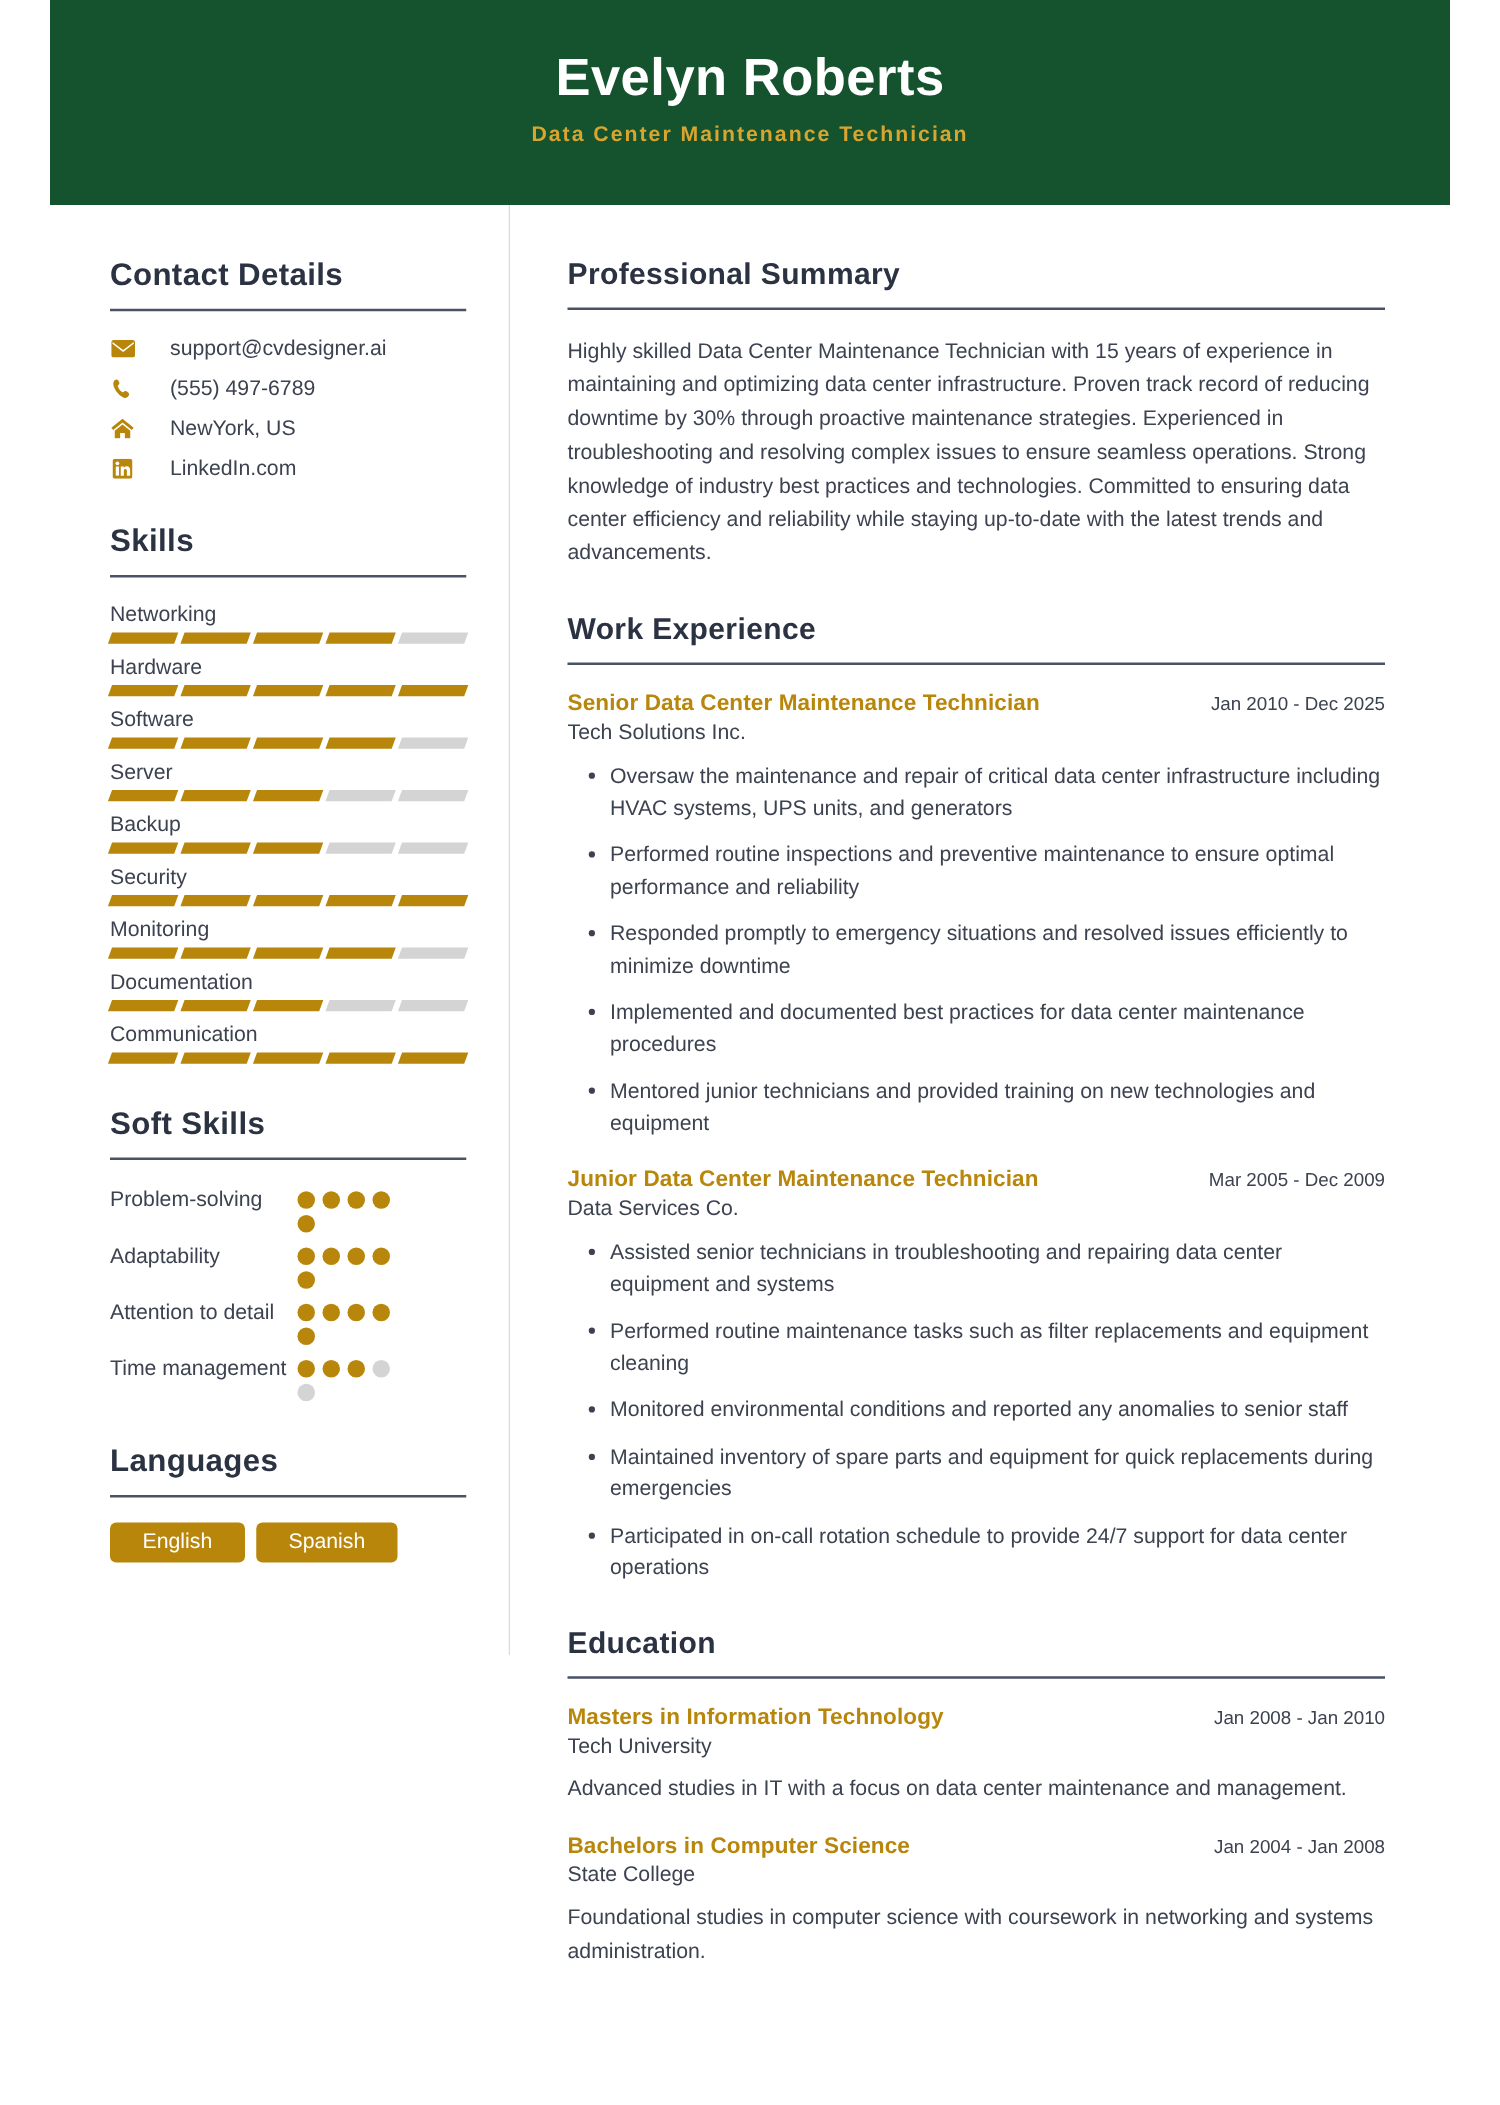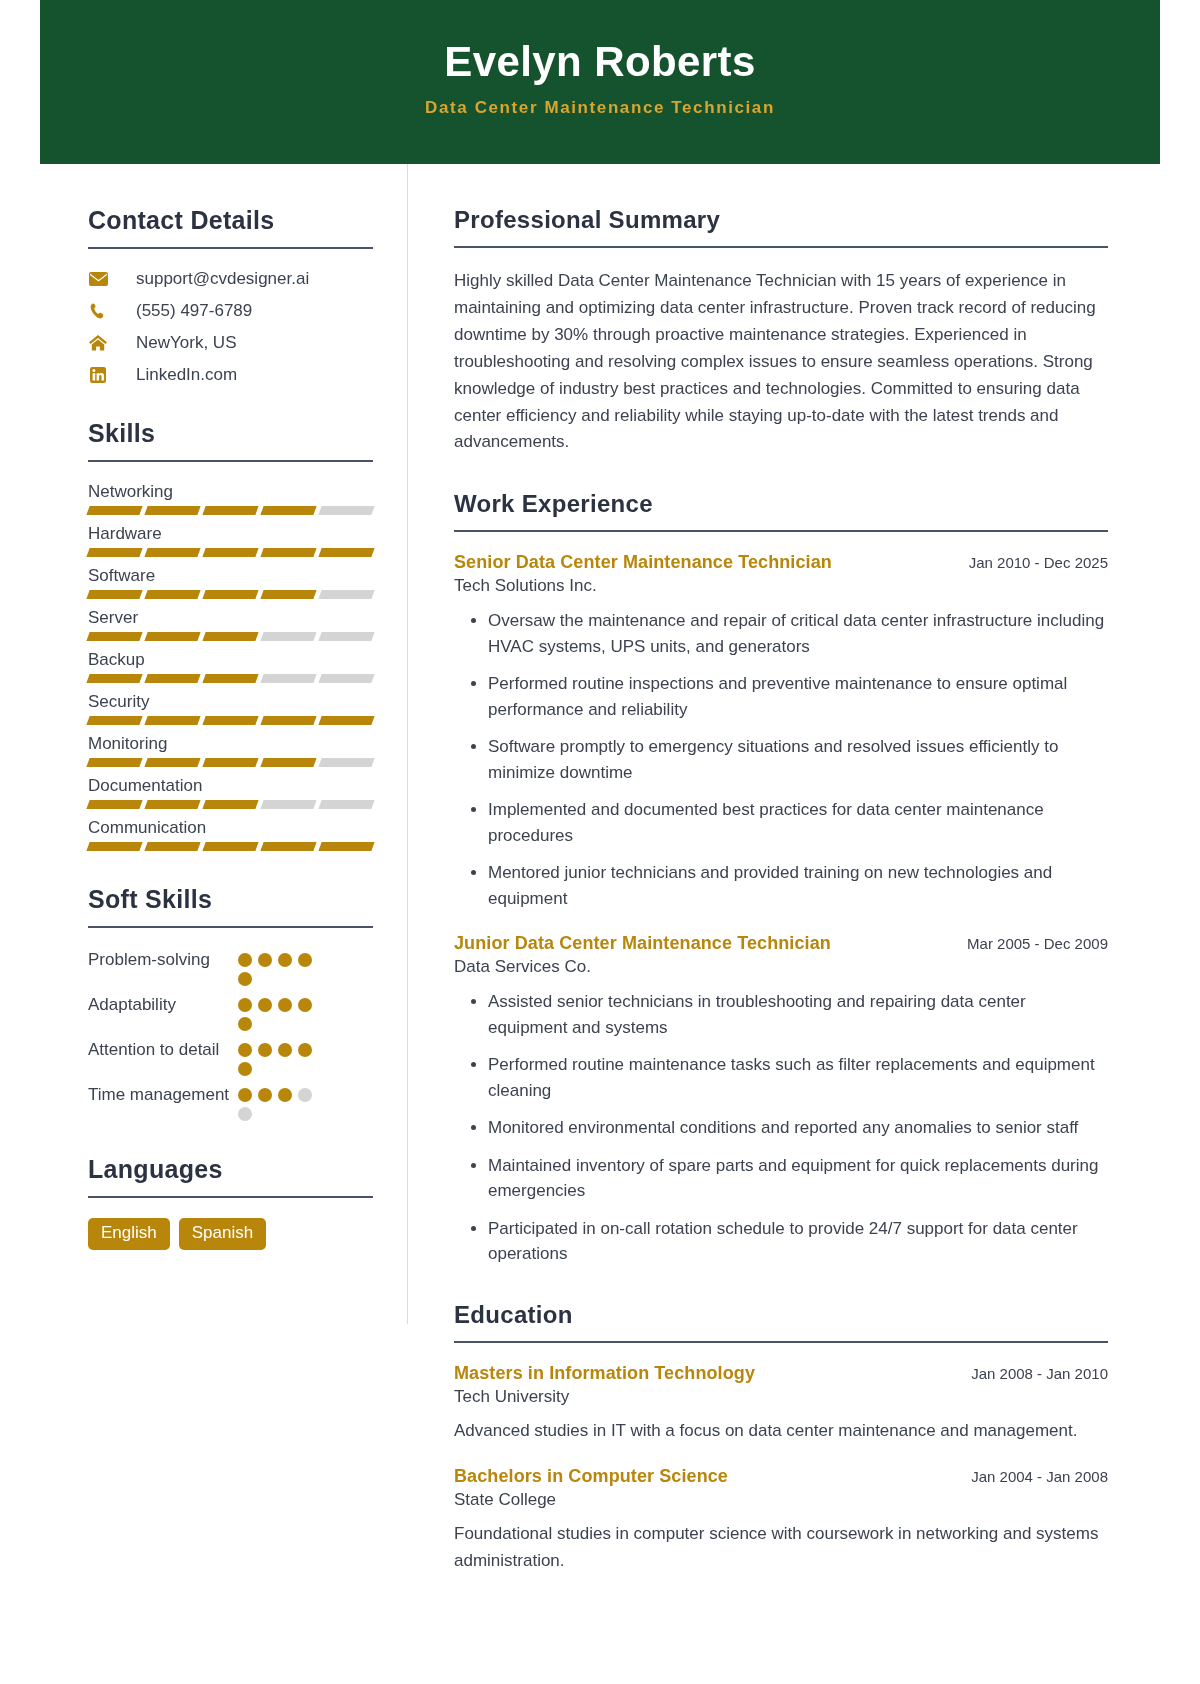--- a/index.html
+++ b/index.html
@@ -148,21 +148,21 @@
   .lang-wrap {
     display: flex;
     flex-wrap: wrap;
     gap: 9px;
     margin-top: 2px;
   }
   .lang-badge {
     background: #b8860b;
     color: #ffffff;
     font-size: 17px;
-    padding: 5px 13px 7px;
+    padding: 5px 26px 7px;
     border-radius: 5px;
   }
 
   
   .summary-text {
     color: #3c4250;
     font-size: 17px;
     line-height: 1.58;
   }
 
@@ -435,21 +435,21 @@
         <div id="work-list">
             <div class="entry">
               <div class="entry-head">
                 <div class="entry-title">Senior Data Center Maintenance Technician</div>
                 <div class="entry-date">Jan 2010 - Dec 2025</div>
               </div>
               <div class="entry-org">Tech Solutions Inc.</div>
               <ul class="bullets">
                 <li>Oversaw the maintenance and repair of critical data center infrastructure including HVAC systems, UPS units, and generators</li>
                 <li>Performed routine inspections and preventive maintenance to ensure optimal performance and reliability</li>
-                <li>Software promptly to emergency situations and resolved issues efficiently to minimize downtime</li>
+                <li>Responded promptly to emergency situations and resolved issues efficiently to minimize downtime</li>
                 <li>Implemented and documented best practices for data center maintenance procedures</li>
                 <li>Mentored junior technicians and provided training on new technologies and equipment</li>
               </ul>
             </div>
             <div class="entry">
               <div class="entry-head">
                 <div class="entry-title">Junior Data Center Maintenance Technician</div>
                 <div class="entry-date">Mar 2005 - Dec 2009</div>
               </div>
               <div class="entry-org">Data Services Co.</div>

